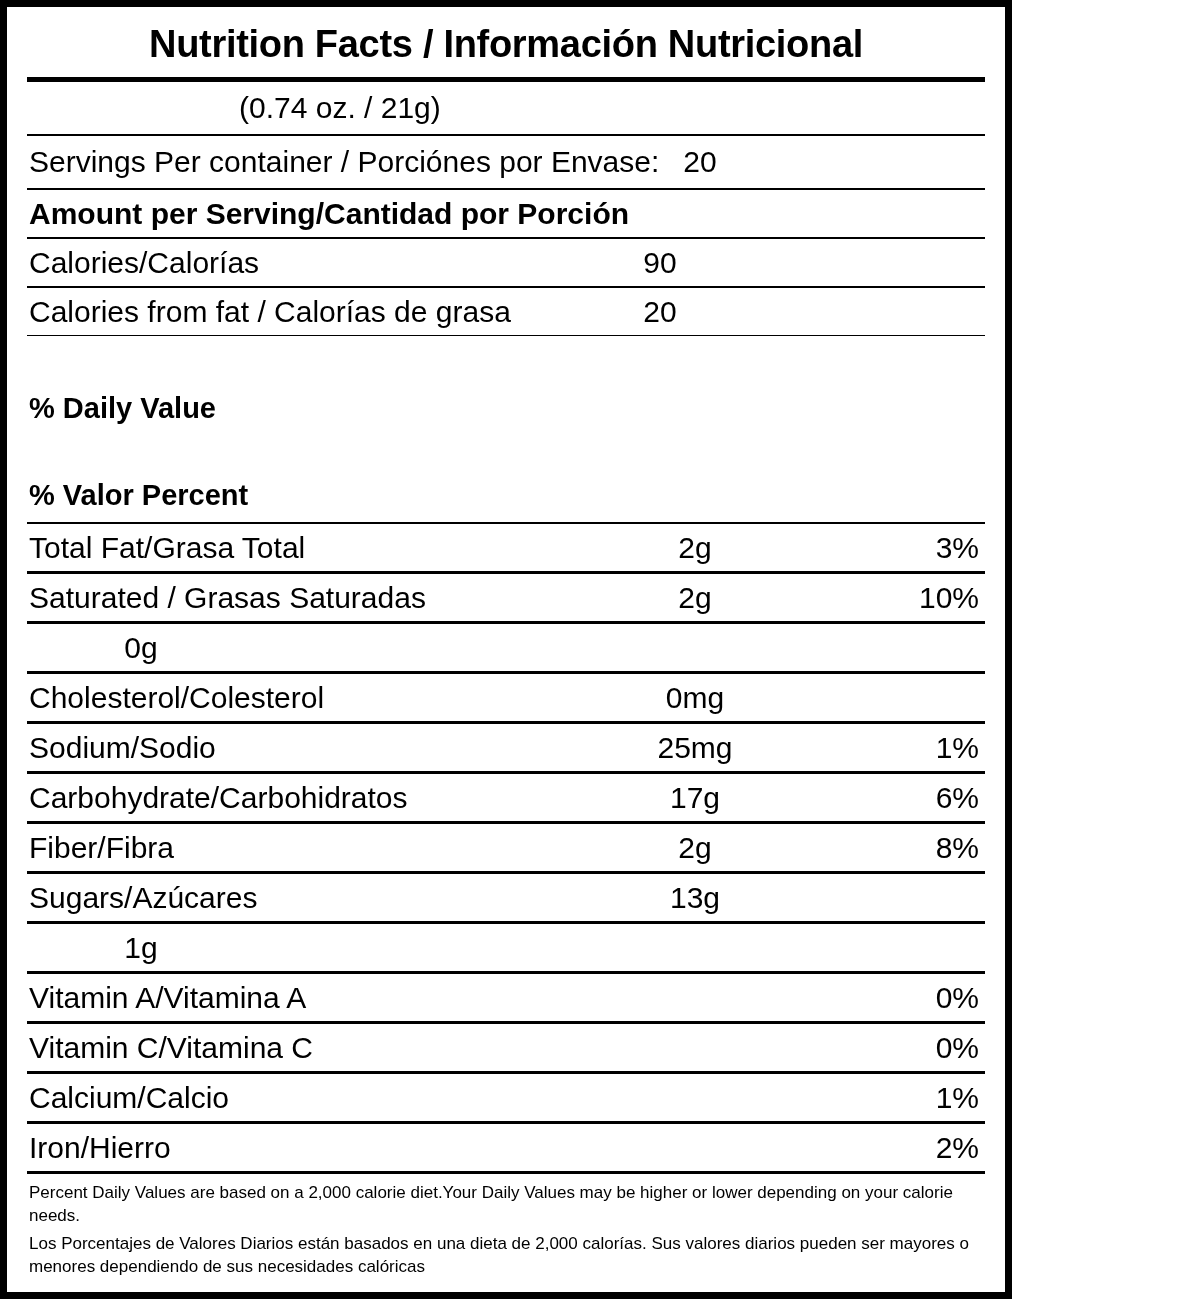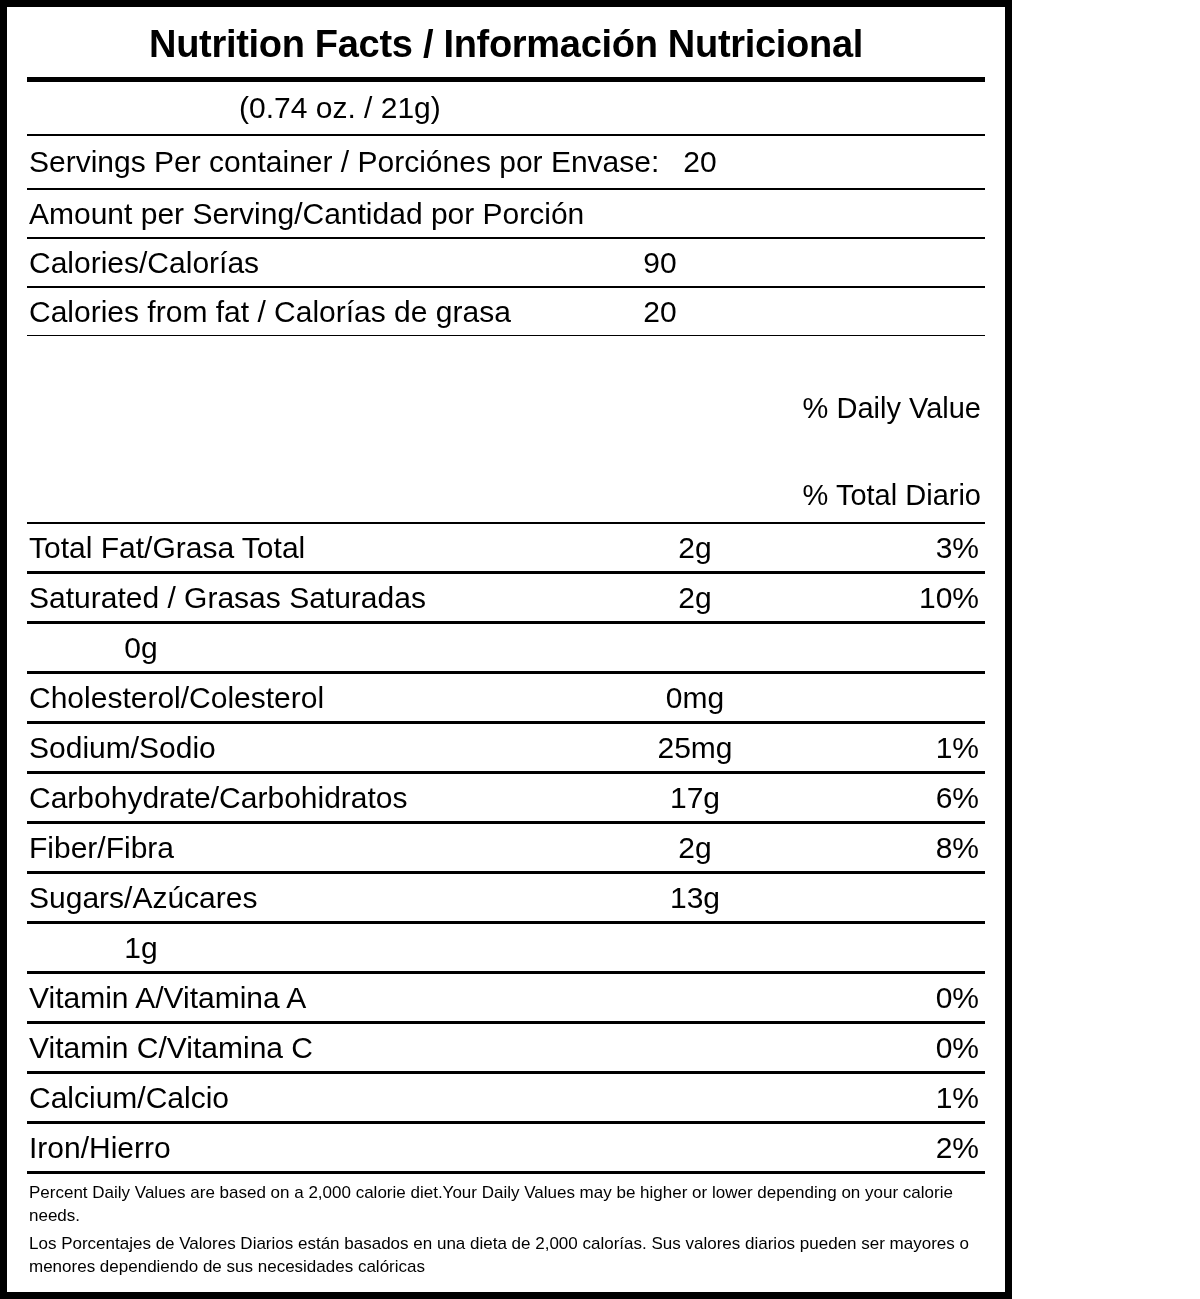--- a/index.html
+++ b/index.html
@@ -54,35 +54,35 @@
     width: 230px;
     text-align: center;
     padding-right: 6px;
   }
   .row .amount.wide { width: 300px; }
   .row .dv {
     width: 170px;
     text-align: right;
     padding-right: 4px;
   }
-  .row.bold { font-weight: normal; }
+  .row.bold { font-weight: bold; }
   .serving-row {
     display: flex;
     align-items: baseline;
     font-size: 30px;
     padding: 9px 2px 9px 2px;
     white-space: nowrap;
   }
   .serving-row .label { flex: 0 0 auto; }
   .serving-row .value { margin-left: 210px; }
   .serving-row.spc .value { margin-left: 24px; }
   .dv-header {
-    text-align: right;
+    text-align: left;
     font-size: 29px;
-    font-weight: normal;
+    font-weight: bold;
     padding: 12px 4px 2px 2px;
     margin-top: 44px;
   }
   .dv-header.second { padding-top: 8px; padding-bottom: 10px; }
   .footnote {
     font-size: 17px;
     line-height: 1.32;
     padding: 8px 4px 0 2px;
   }
   .footnote p { margin: 0 0 6px 0; }
@@ -120,21 +120,21 @@
   <div class="rule-thin"></div>
 
   <div class="row">
     <span class="label">Calories from fat / Calorías de grasa</span>
     <span class="amount wide">20</span>
     <span class="dv"></span>
   </div>
   <div class="rule-thin"></div>
 
   <div class="dv-header">% Daily Value</div>
-  <div class="dv-header second">% Total Diario</div>
+  <div class="dv-header second">% Valor Percent</div>
   <div class="rule-thin"></div>
 
   <div>
     <div class="row">
       <span class="label">Total Fat/Grasa Total</span>
       <span class="amount">2g</span>
       <span class="dv">3%</span>
     </div>
     <div class="rule-thin"></div>
 

